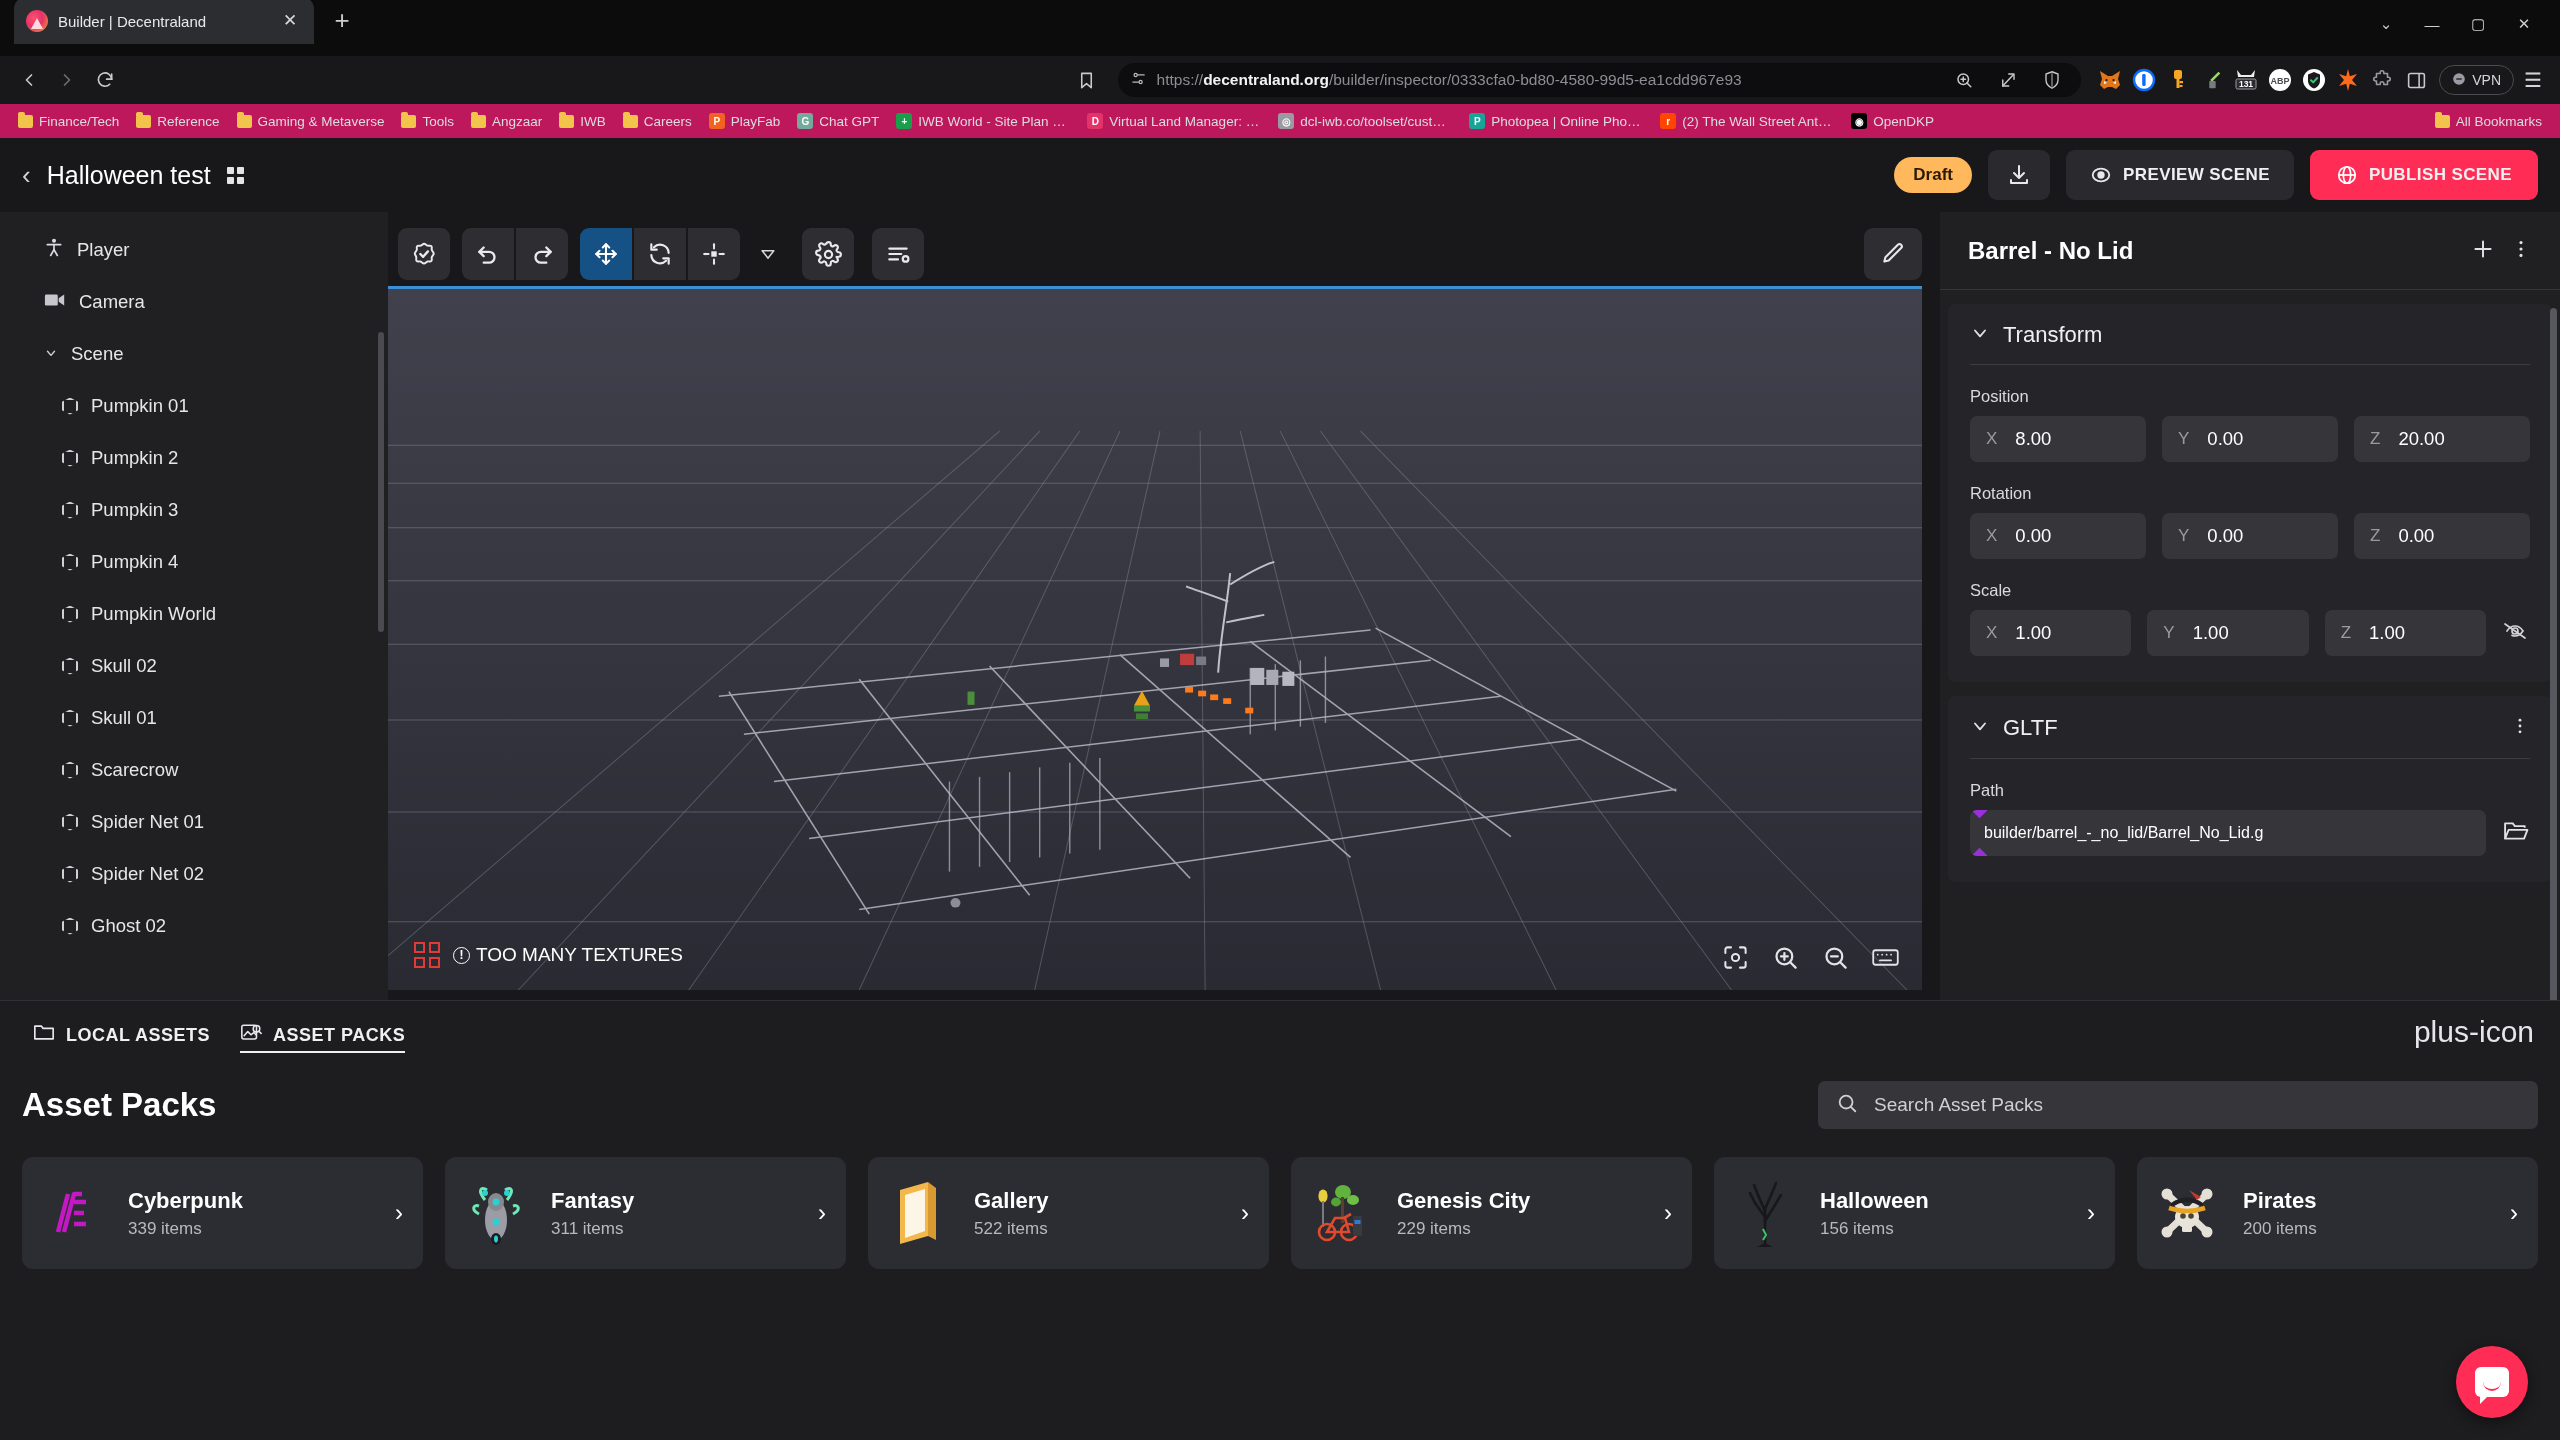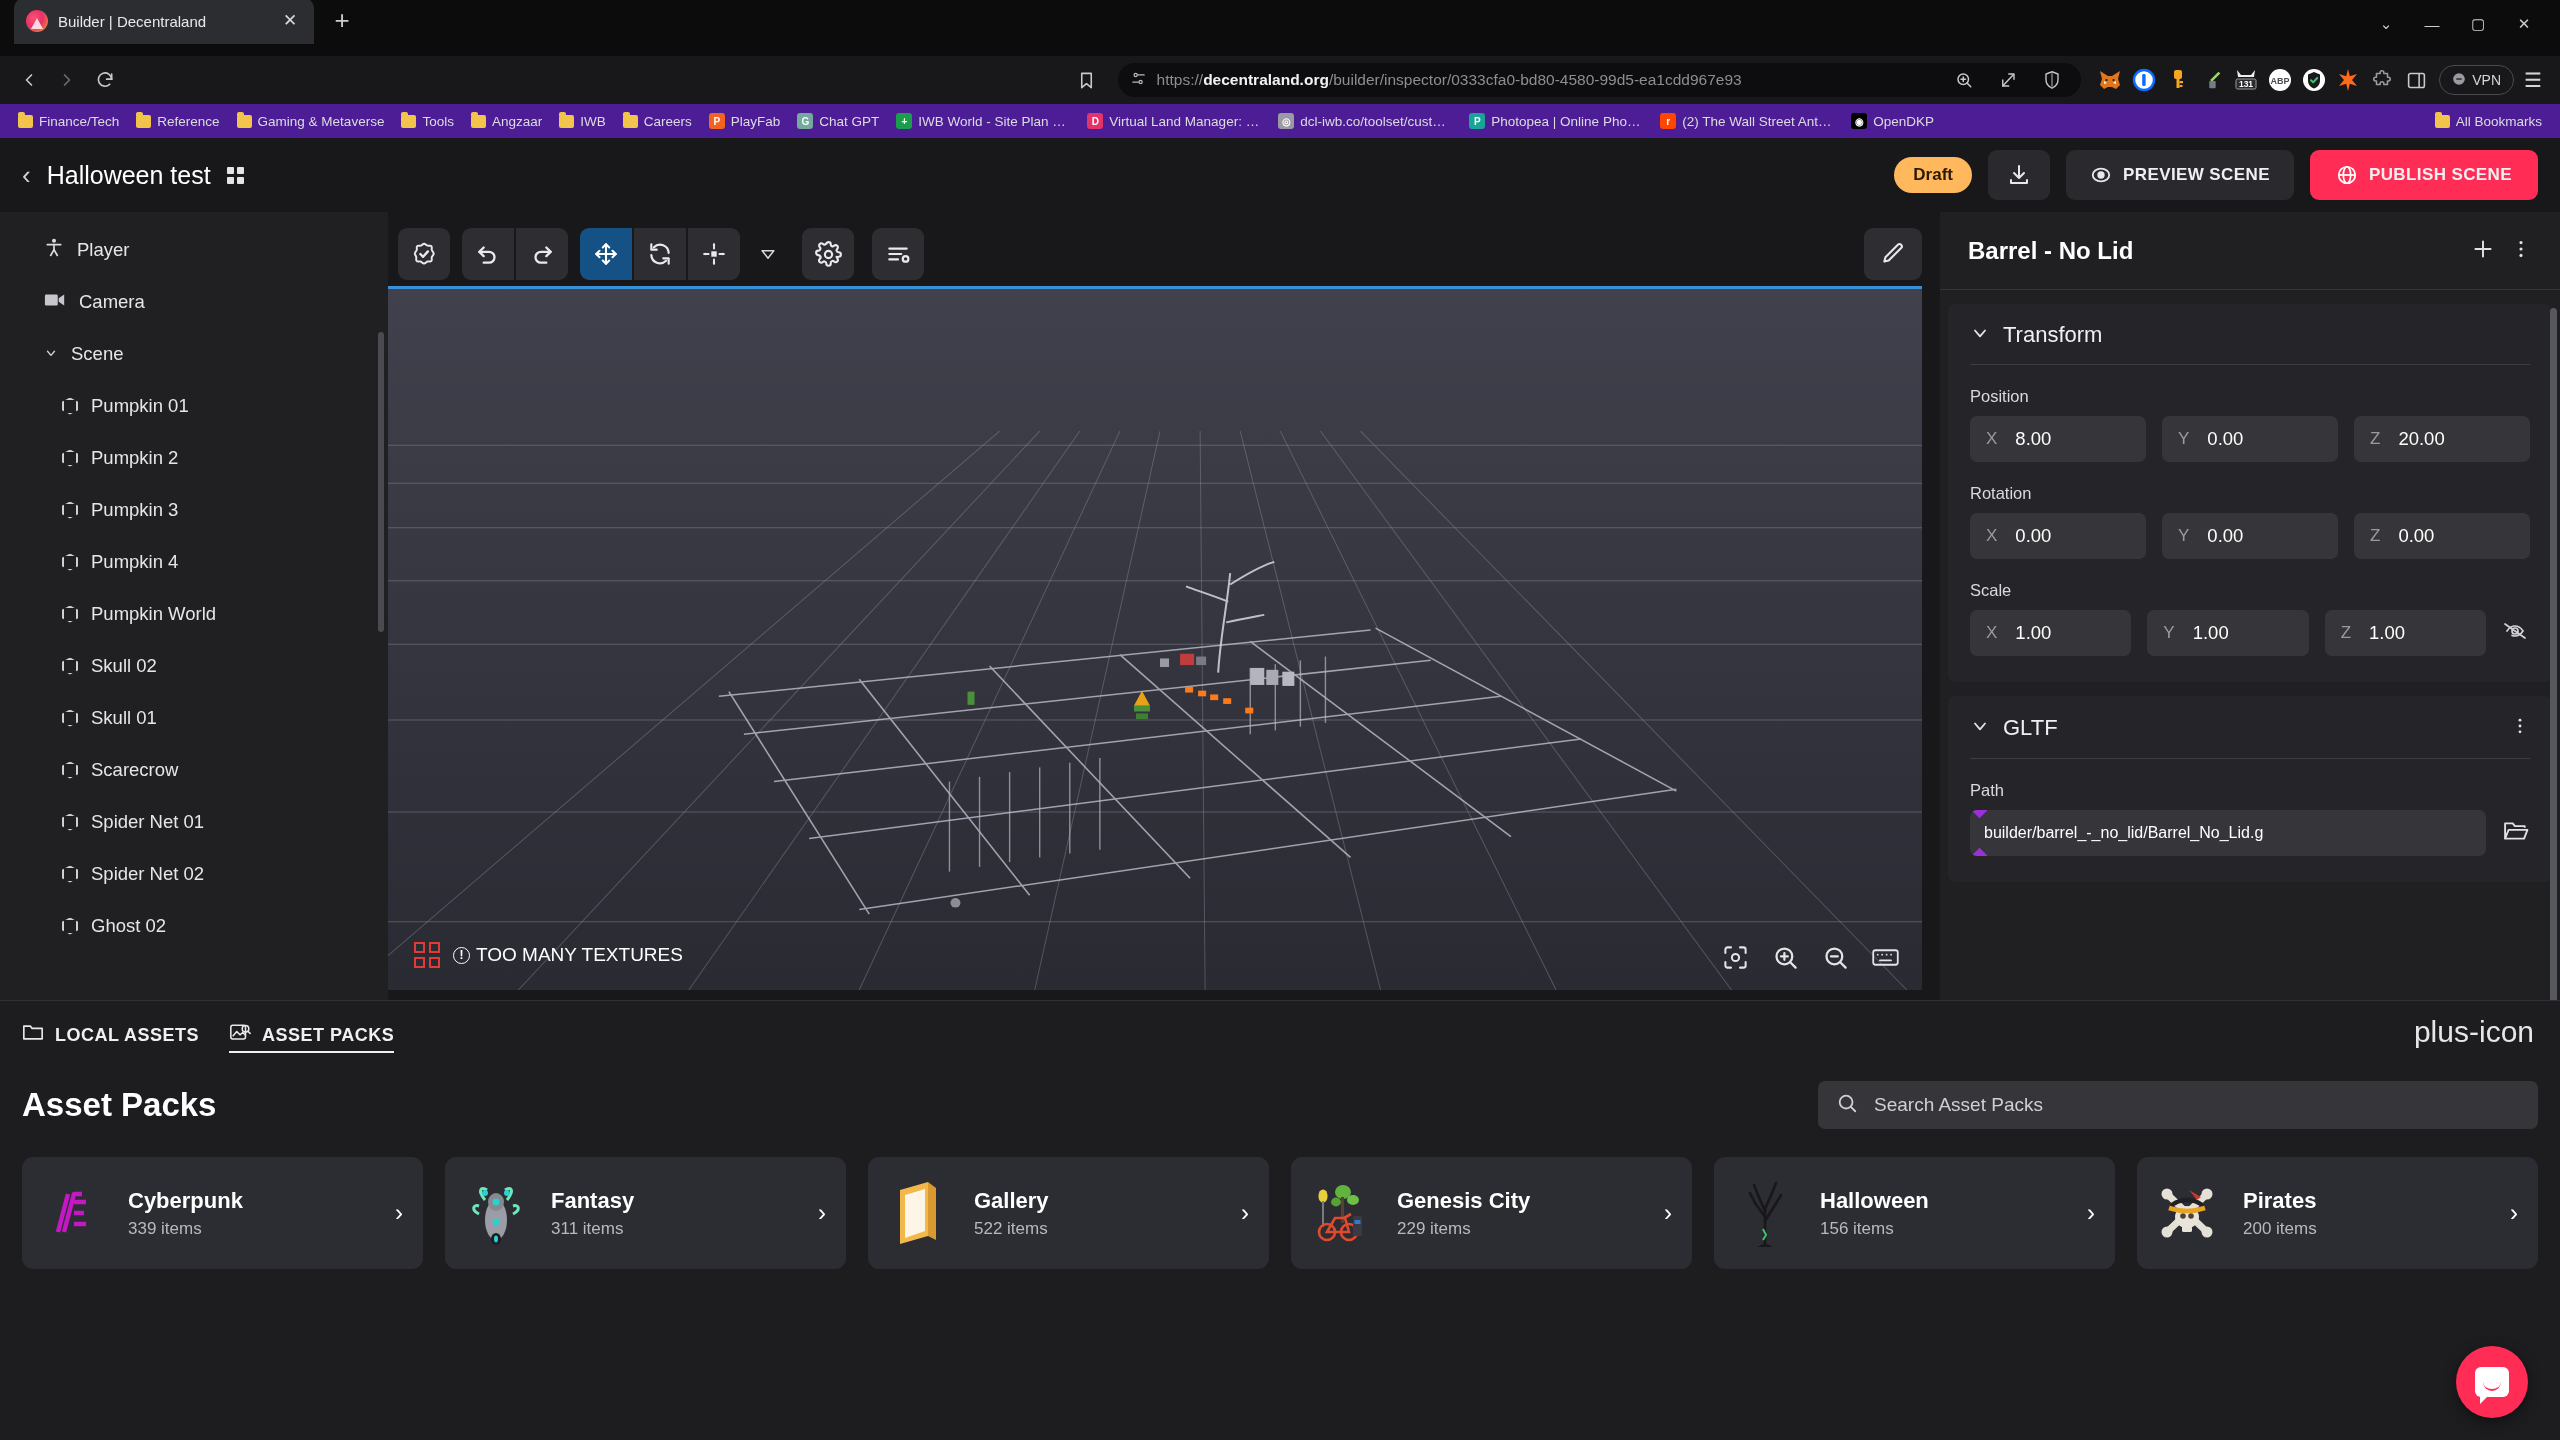--- a/index.html
+++ b/index.html
@@ -75,21 +75,21 @@
     width: 30px; height: 30px; display: flex; align-items: center; justify-content: center;
     cursor: pointer; border-radius: 5px; font-size: 15px; position: relative;
   }
   .vpn-pill {
     height: 30px; border: 1px solid #4a4a50; border-radius: 15px; display: flex;
     align-items: center; gap: 6px; padding: 0 12px; color: #d6d6da; font-size: 14px;
     cursor: pointer; margin-left: 4px;
   }
 
   .bookmarks {
-    height: 34px; background: #4c1d95; display: flex; align-items: center;
+    height: 34px; background: #be185d; display: flex; align-items: center;
     padding: 0 10px; gap: 1px; flex: 0 0 34px; position: relative;
   }
   .bm {
     display: flex; align-items: center; gap: 6px; padding: 3px 8px; border-radius: 5px;
     color: #dcdcdf; font-size: 13.5px; white-space: nowrap; cursor: pointer; max-width: 190px;
   }
   .bm .lbl { overflow: hidden; text-overflow: ellipsis; }
   .folder-ico {
     width: 15px; height: 13px; background: #f3c44c; border-radius: 2px; flex: 0 0 15px;
     position: relative;
@@ -243,21 +243,21 @@
     position: absolute; right: 3px; top: 96px; width: 7px; height: 740px;
     background: #57575e; border-radius: 4px;
   }
 
   
   .assets {
     height: 440px; flex: 0 0 440px; background: #1d1d20; border-top: 1px solid #303035;
     display: flex; flex-direction: column; position: relative;
   }
   .asset-tabs {
-    height: 62px; display: flex; align-items: center; padding: 0 22px; gap: 30px;
+    height: 62px; display: flex; align-items: center; padding: 0 33px; gap: 30px;
     flex: 0 0 62px; position: relative;
   }
   .atab {
     display: flex; align-items: center; gap: 11px; color: #f0f0f3; font-size: 18px;
     font-weight: 600; letter-spacing: .5px; cursor: pointer; height: 100%;
     position: relative; padding-top: 6px;
   }
   .atab.active::after {
     content: ""; position: absolute; left: 0; right: 0; bottom: 10px; height: 2px;
     background: #f0f0f3;

